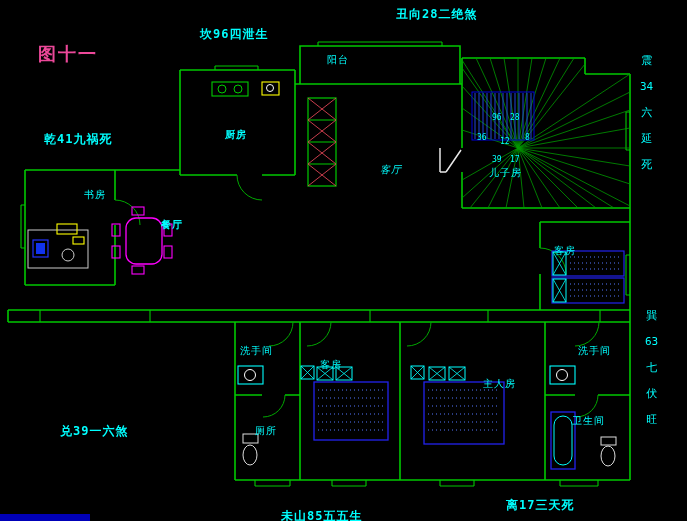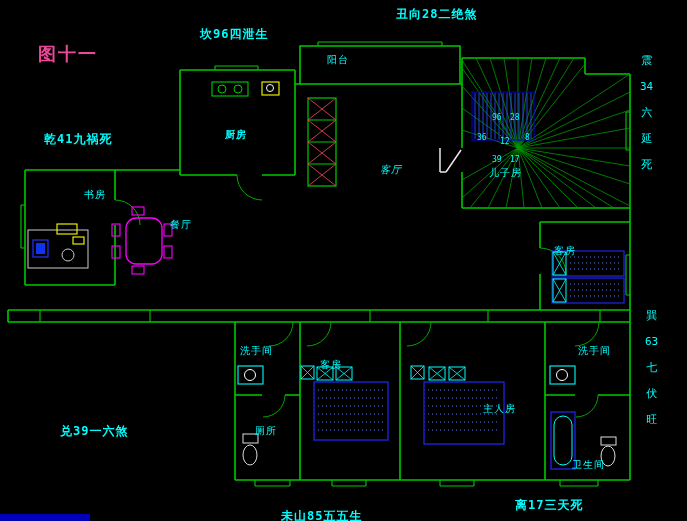--- a/index.html
+++ b/index.html
@@ -186,46 +186,46 @@
       <rect x="554" y="416" width="18" height="49" rx="9" fill="none" stroke="#00FFFF" stroke-width="1"></rect>
     </g>
   </svg>
 
   <div class="lbl title" style="left:38px;top:42px;">图十一</div>
   <div class="lbl ann" style="left:200px;top:26px;">坎96四泄生</div>
   <div class="lbl ann" style="left:396px;top:6px;">丑向28二绝煞</div>
   <div class="lbl ann" style="left:44px;top:131px;">乾41九祸死</div>
   <div class="lbl ann" style="left:60px;top:423px;text-align:right;">兑39一六煞</div>
   <div class="lbl ann" style="left:281px;top:508px;">未山85五五生</div>
-  <div class="lbl ann" style="left:506px;top:497px;margin-left:9px;">离17三天死</div>
+  <div class="lbl ann" style="left:506px;top:497px;">离17三天死</div>
 
   <div class="vcol" style="left:640px;top:48px;">
     <div>震</div>
     <div>34</div>
     <div>六</div>
     <div>延</div>
     <div>死</div>
   </div>
 
   <div class="vcol" style="left:645px;top:303px;">
     <div>巽</div>
     <div>63</div>
     <div>七</div>
     <div>伏</div>
     <div>旺</div>
   </div>
 
   <div class="lbl" style="left:327px;top:53px;">阳台</div>
   <div class="lbl" style="left:225px;top:128px;font-weight:bold;">厨房</div>
-  <div class="lbl" style="left:170px;top:218px;">餐厅</div>
+  <div class="lbl" style="left:161px;top:218px;font-weight:bold;">餐厅</div>
   <div class="lbl" style="left:52px;top:188px;margin-left:32px;">书房</div>
   <div class="lbl" style="left:380px;top:163px;font-style:italic;">客厅</div>
   <div class="lbl" style="left:489px;top:166px;">儿子房</div>
   <div class="lbl" style="left:554px;top:244px;">客房</div>
   <div class="lbl" style="left:240px;top:344px;">洗手间</div>
   <div class="lbl" style="left:320px;top:358px;">客房</div>
-  <div class="lbl" style="left:483px;top:377px;margin-top:25px;">主人房</div>
+  <div class="lbl" style="left:483px;top:377px;">主人房</div>
   <div class="lbl" style="left:578px;top:344px;">洗手间</div>
   <div class="lbl" style="left:255px;top:424px;">厕所</div>
-  <div class="lbl" style="left:572px;top:414px;margin-top:44px;">卫生间</div>
+  <div class="lbl" style="left:572px;top:414px;">卫生间</div>
 
   <div class="bottombar"></div>
 </div>
 
 </body></html>

